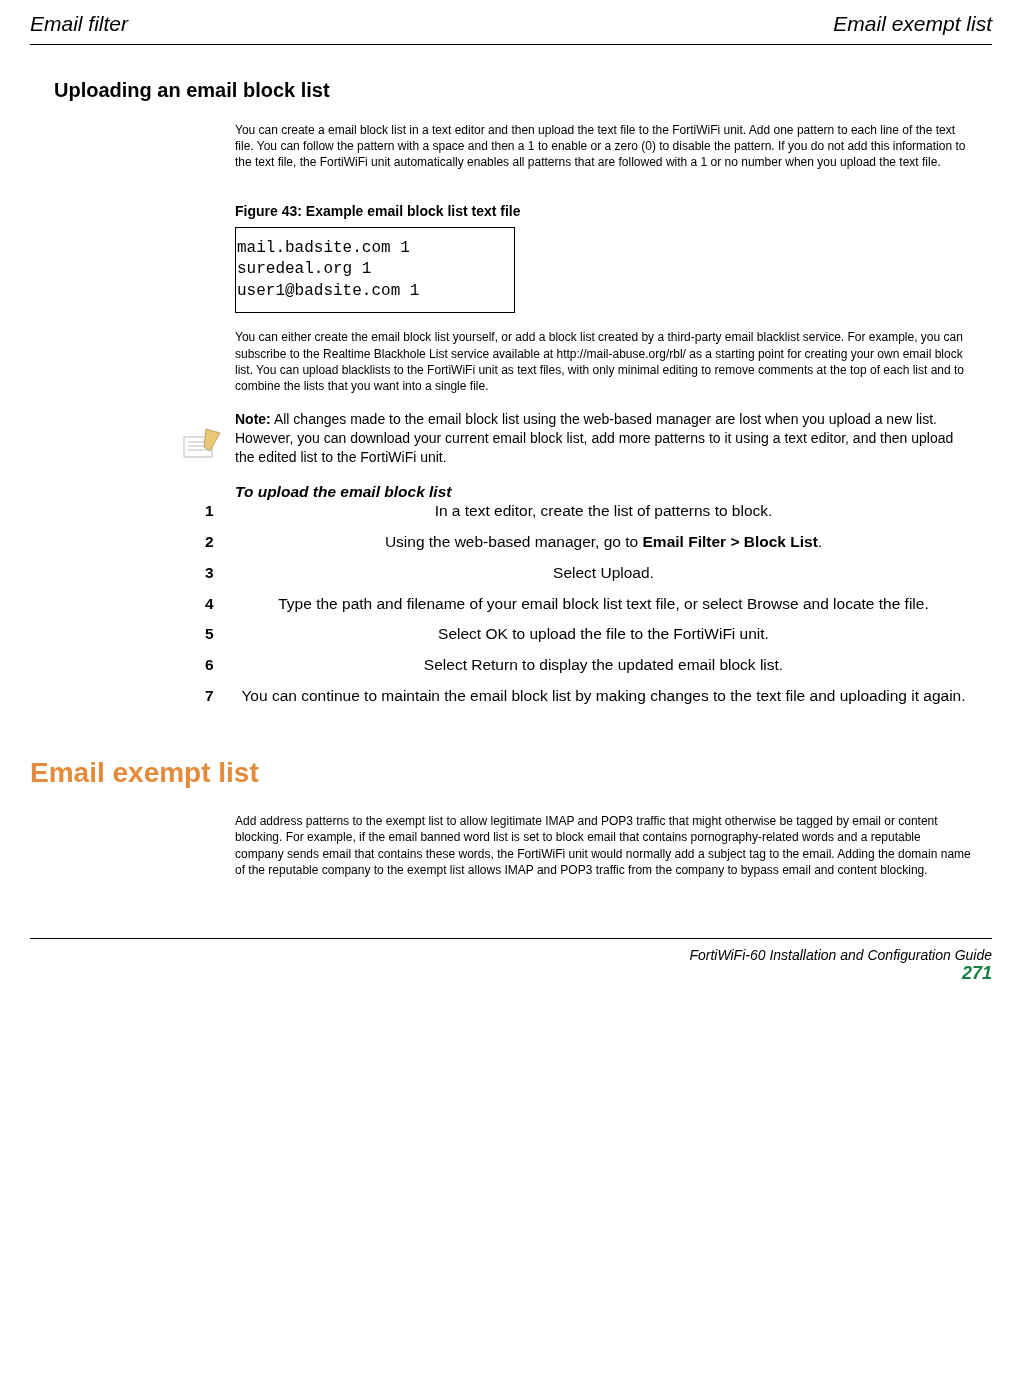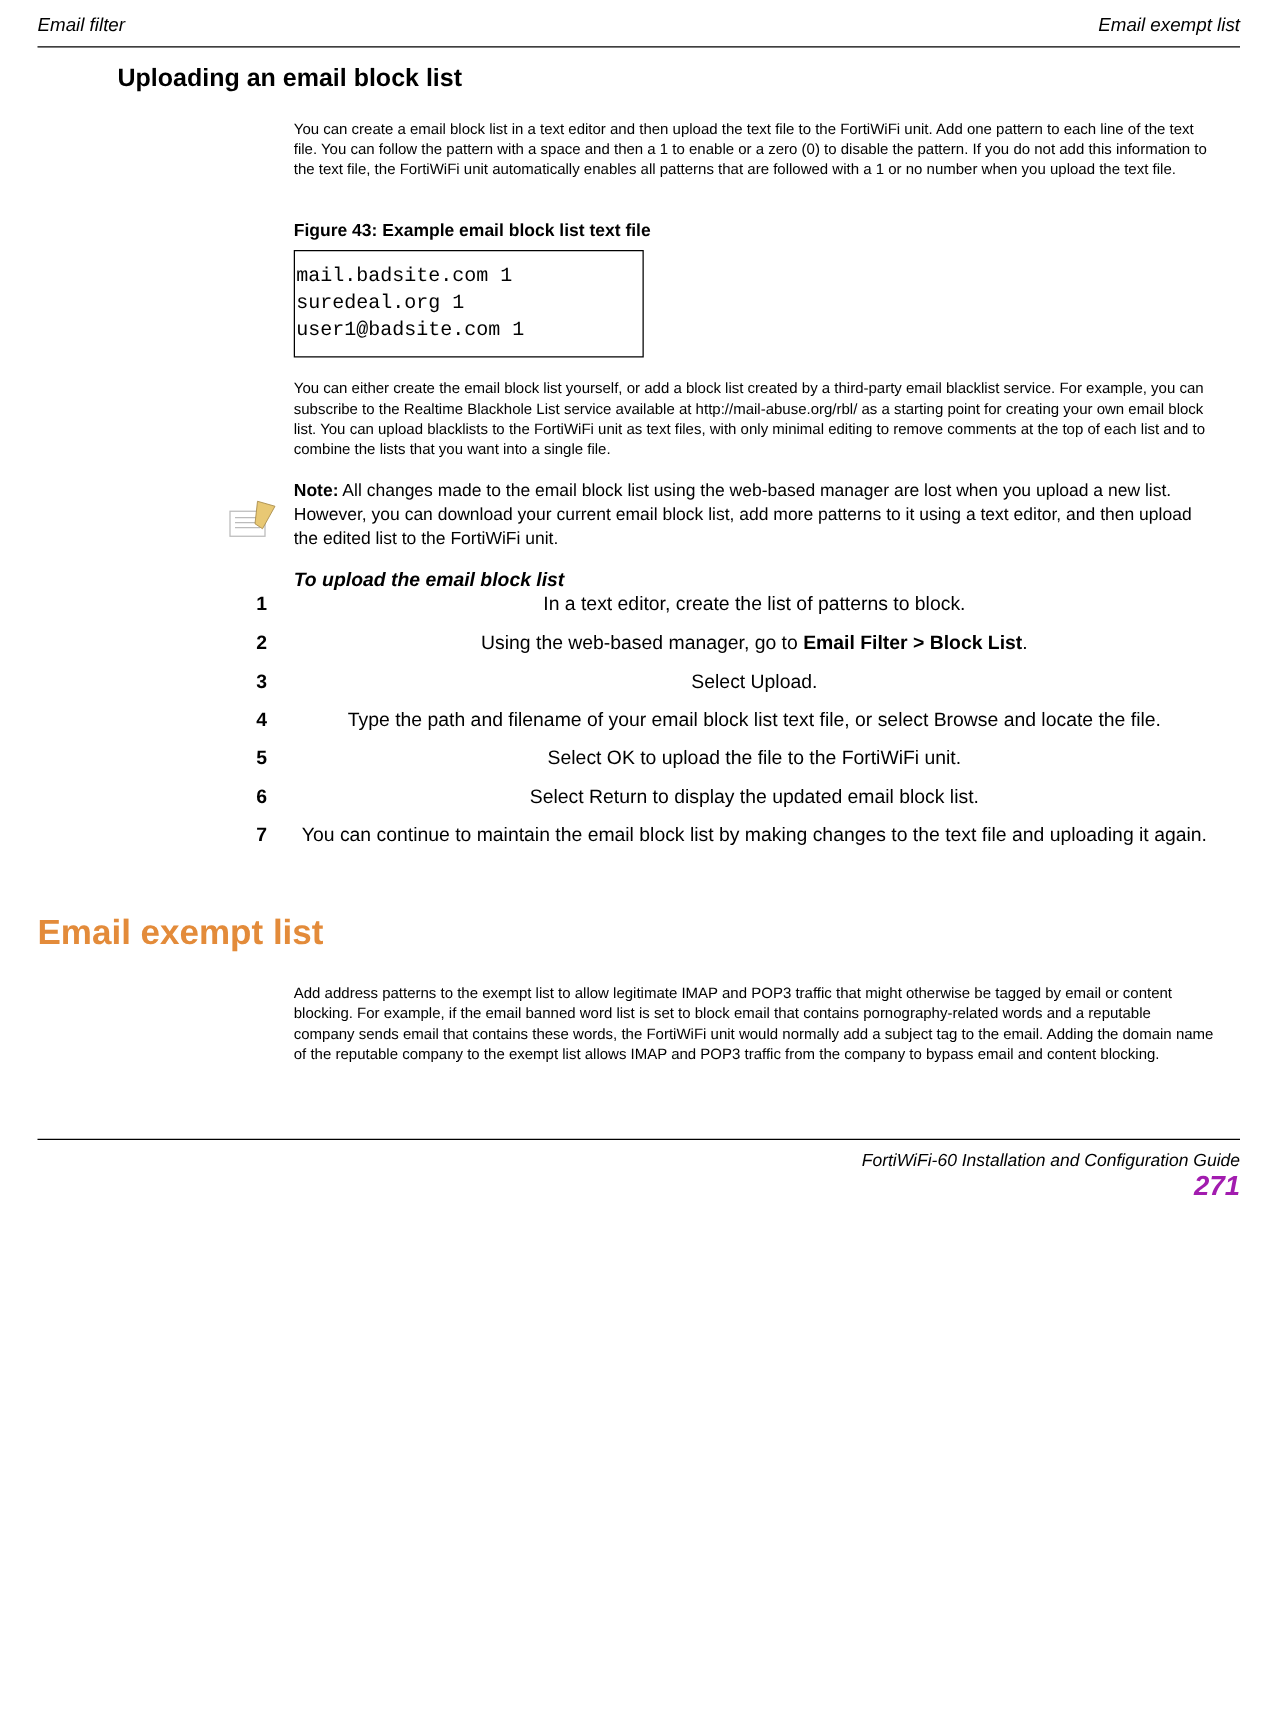--- a/index.html
+++ b/index.html
@@ -11,29 +11,29 @@
       width: 1022px;
     }
     .page {
       padding: 12px 30px 20px 30px;
       box-sizing: border-box;
     }
     .header {
       display: flex;
       justify-content: space-between;
       font-style: italic;
-      font-size: 15px;
+      font-size: 21px;
       border-bottom: 1px solid black;
       padding-bottom: 8px;
-      margin-bottom: 14px;
+      margin-bottom: 34px;
     }
     .section-heading {
       font-size: 20px;
       font-weight: bold;
-      margin-left: 64px;
+      margin-left: 24px;
       margin-bottom: 20px;
     }
     .body-text {
       margin-left: 205px;
       margin-right: 20px;
       font-size: 12px;
       line-height: 1.35;
       margin-bottom: 16px;
     }
     .figure-caption {
@@ -111,22 +111,22 @@
       margin-top: 60px;
       flex-direction: column;
     }
     .footer-left {
       font-style: italic;
       font-size: 14px;
     }
     .footer-right {
       font-style: italic;
       font-weight: bold;
-      font-size: 22px;
-      color: #a21caf;
+      font-size: 18px;
+      color: #15803d;
     }
     .strong { font-weight: bold; }
   </style>
 </head>
 <body>
 
 <div class="page">
 
   <div class="header">
     <span>Email filter</span>

